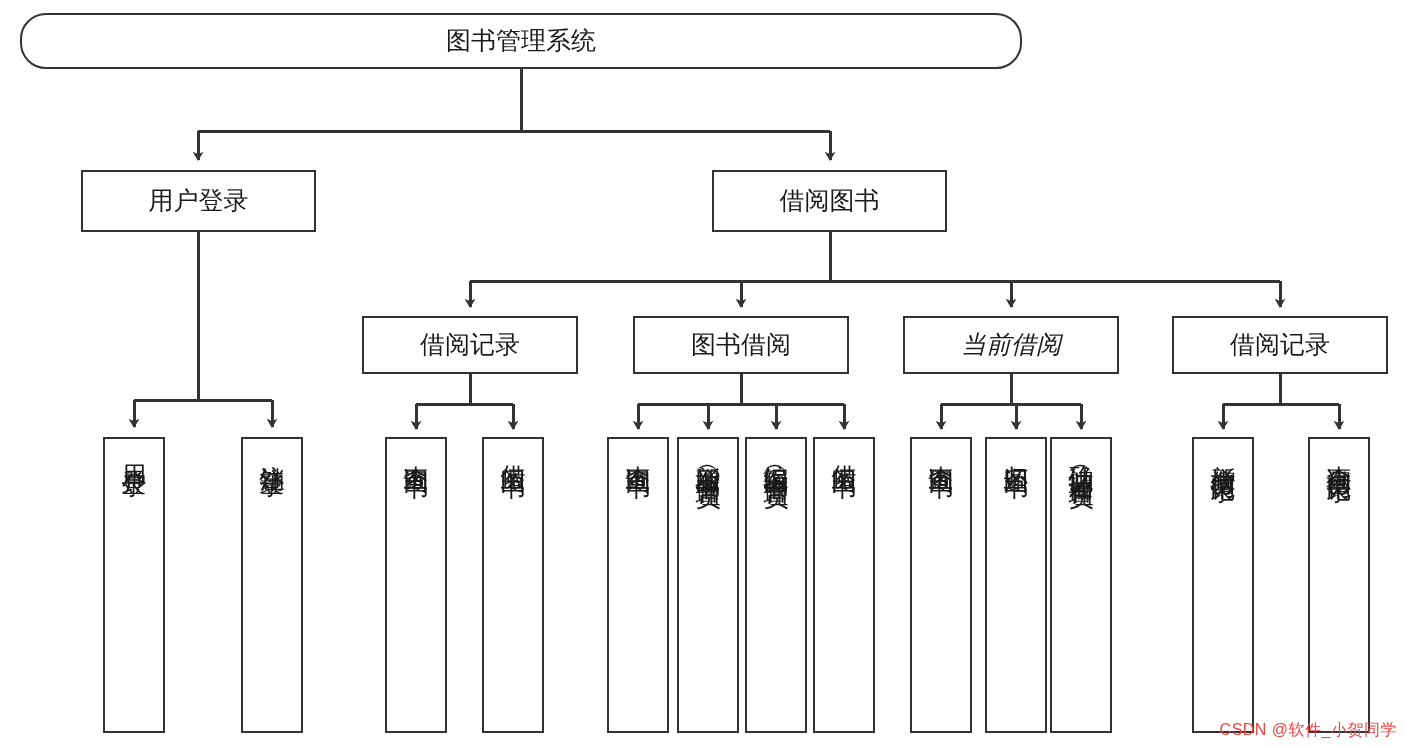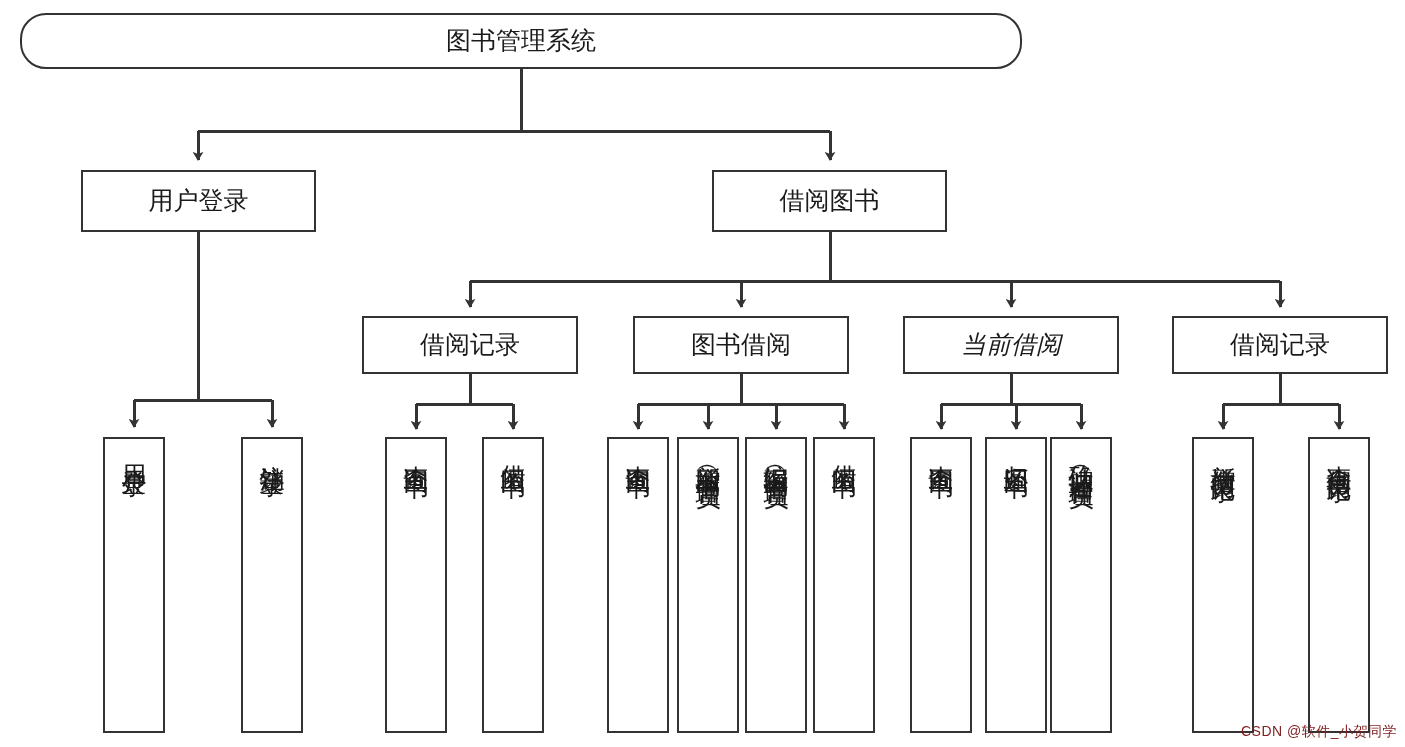--- a/index.html
+++ b/index.html
@@ -56,22 +56,22 @@
     writing-mode: vertical-rl;
     text-orientation: upright;
     font-size: 25px;
     letter-spacing: 3px;
     line-height: 1;
   }
   .watermark {
     position: absolute;
     right: 8px;
     bottom: 6px;
-    font-size: 14px;
-    color: #7f1d1d;
+    font-size: 16px;
+    color: #ef4444;
     letter-spacing: 0.5px;
     z-index: 5;
     white-space: nowrap;
     margin-top: 12px;
   }
 </style>
 </head>
 <body>
 
 <div id="canvas">

